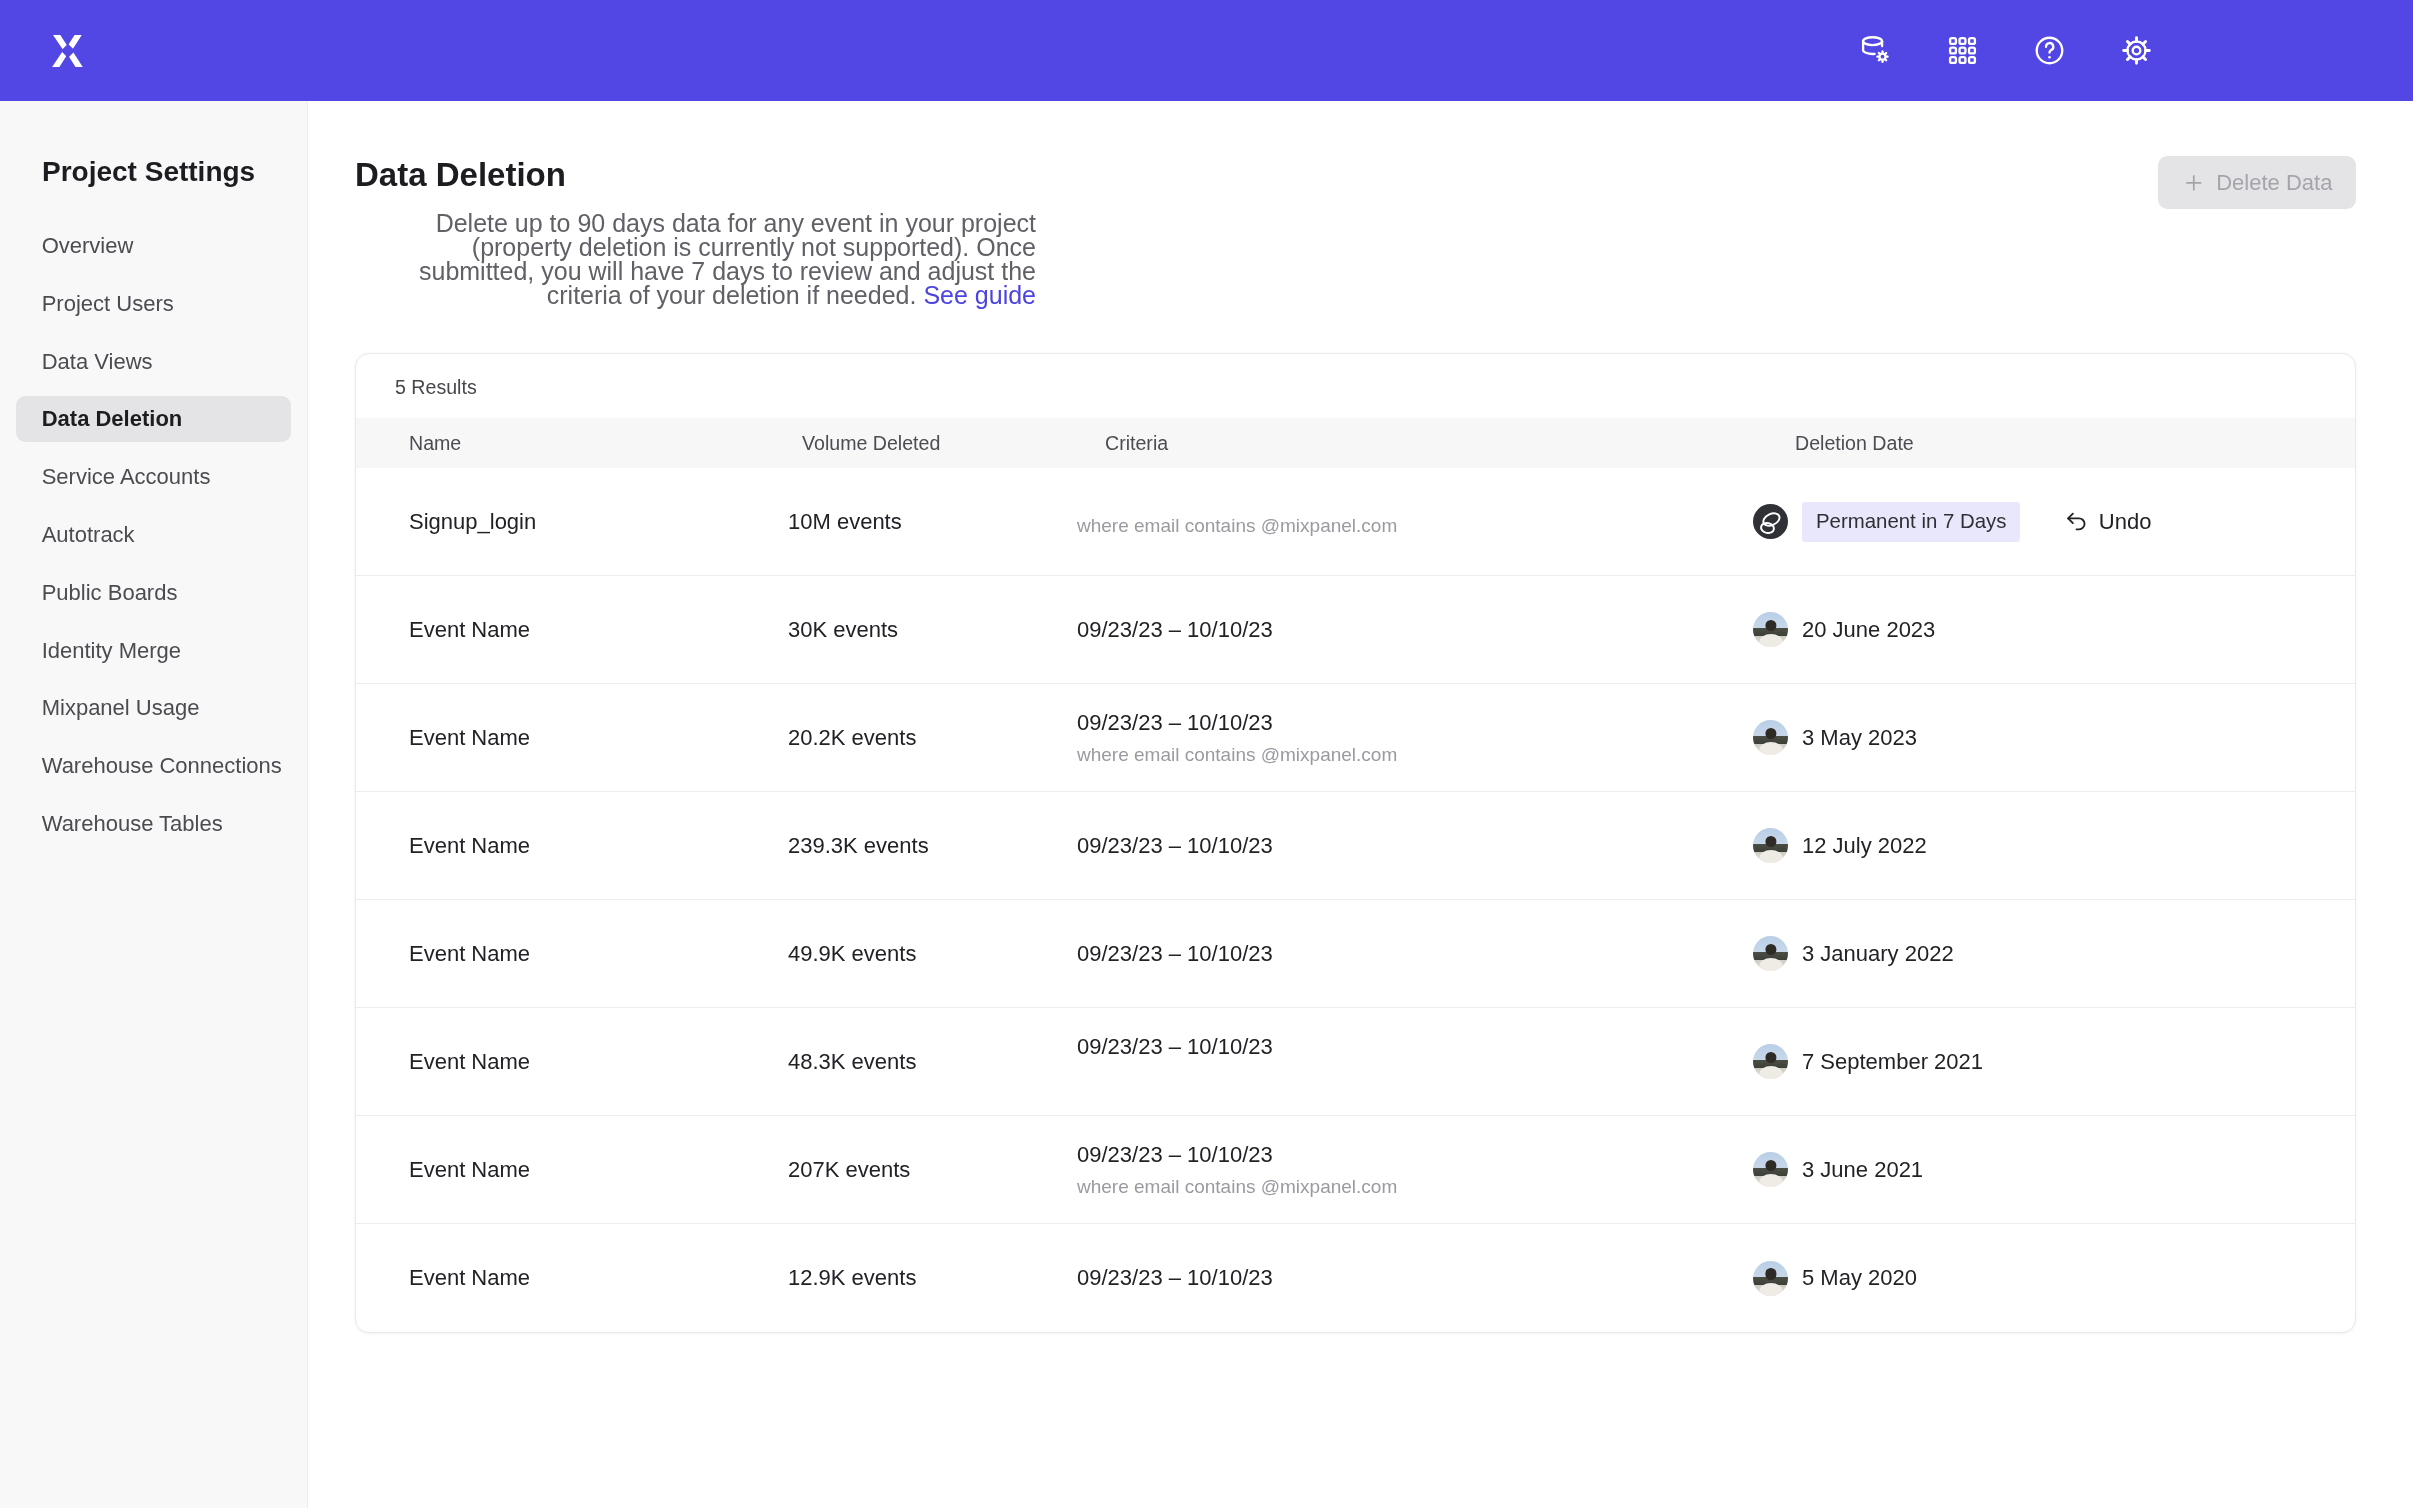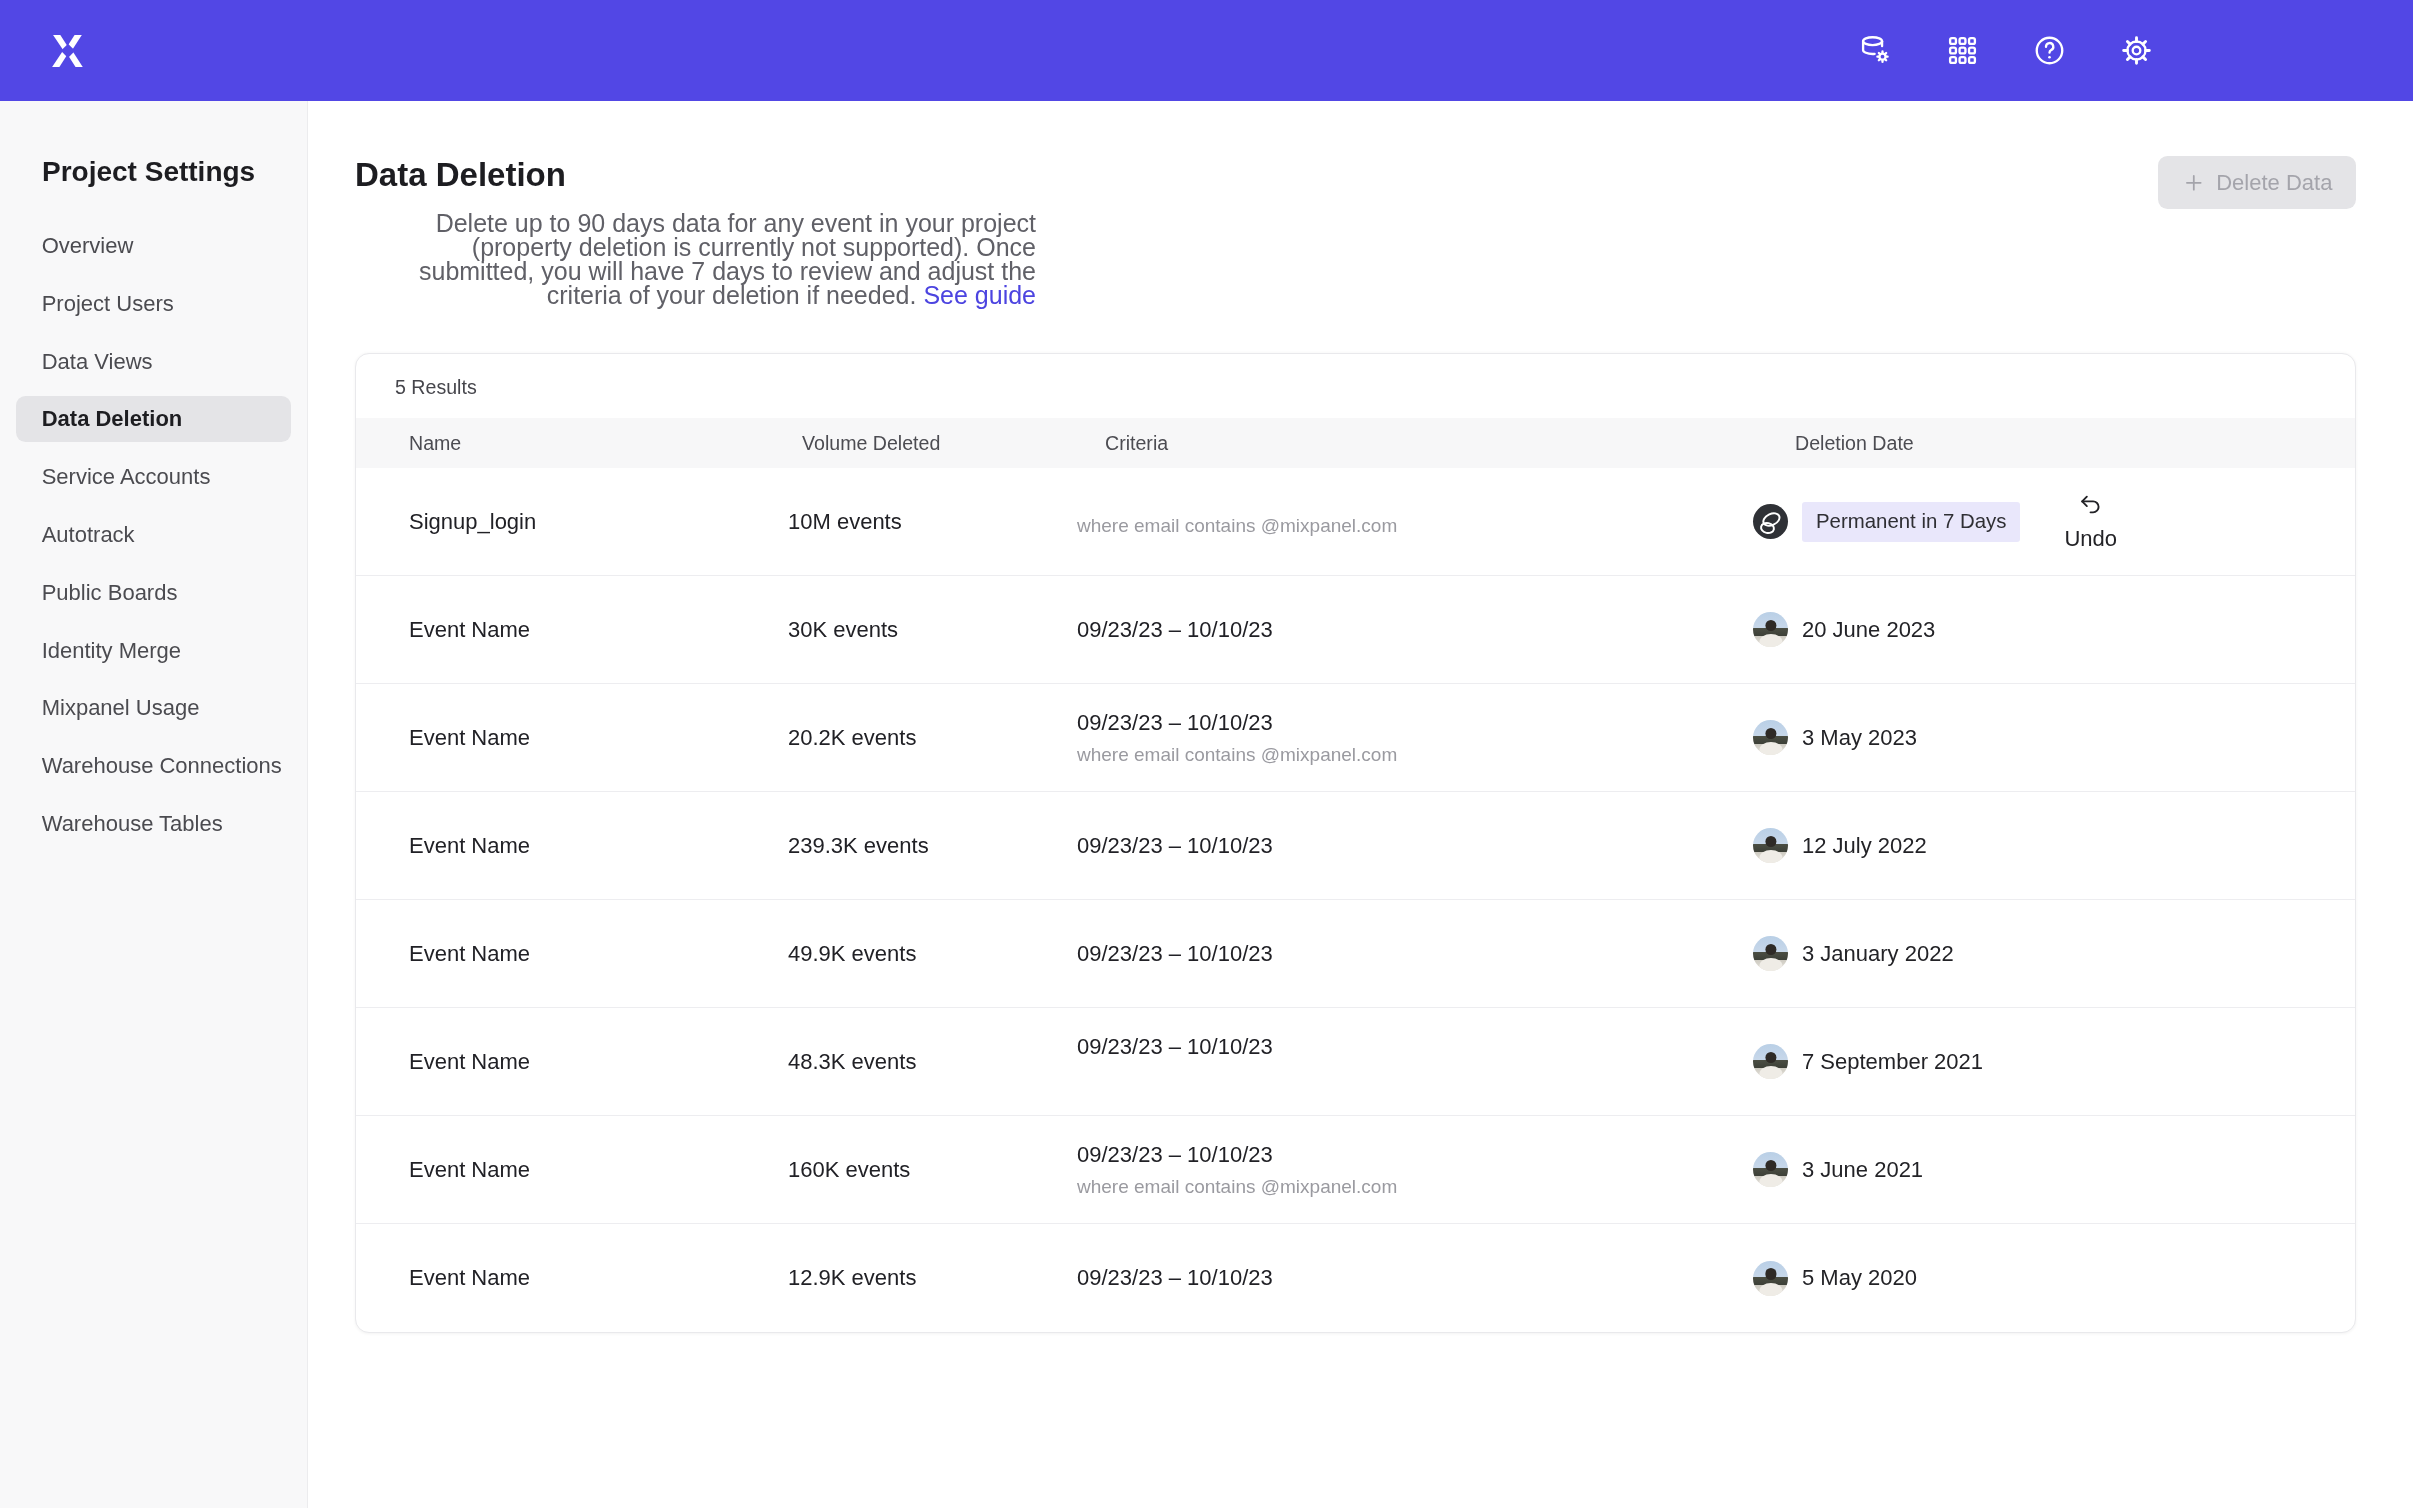--- a/index.html
+++ b/index.html
@@ -71,21 +71,21 @@
     transform:translateX(-50%);background:#2e2a26;border-radius:50%;}
   .avatar.photo::after{content:"";position:absolute;left:50%;bottom:-8%;width:66%;height:46%;
     transform:translateX(-50%);background:#efece6;border-radius:50% 50% 0 0;}
   .avatar.illustration{background:#2f3136;}
   .avatar.illustration::before{content:"";position:absolute;top:8.6px;left:9.4px;width:15px;height:9.4px;
     border:2.4px solid #fff;border-radius:50%;transform:rotate(-25deg);}
   .avatar.illustration::after{content:"";position:absolute;top:18px;left:7px;width:11px;height:7.9px;
     border:2.4px solid #fff;border-radius:50%;transform:rotate(12deg);}
 
   .badge{background:var(--badge-bg);color:#2f2f34;font-size:20.4px;padding:8.6px 14px;border-radius:3px;white-space:nowrap;}
-  .undo{display:flex;align-items:center;gap:9.4px;margin-left:44px;font-size:22px;color:#232327;cursor:pointer;flex-direction:column;}
+  .undo{display:flex;align-items:flex-start;gap:9.4px;margin-left:44px;font-size:22px;color:#232327;cursor:pointer;}
   .undo svg{width:25px;height:25px;stroke:#232327;fill:none;stroke-width:1.8;stroke-linecap:round;stroke-linejoin:round;}
   .date{font-size:22px;color:#232327;}
 </style>
 </head>
 <body>
 
 <header class="topbar">
   <div class="logo">
     <span class="logo-x">X</span>
   </div>
@@ -287,21 +287,21 @@
     </div>
     <div class="c-date">
       <span class="avatar photo"></span>
 
       <span class="date">7 September 2021</span>
     </div>
   </div>
 
   <div class="trow">
     <div class="c-name">Event Name</div>
-    <div class="c-vol">160K events</div>
+    <div class="c-vol">207K events</div>
     <div class="c-crit">
       <div>09/23/23 – 10/10/23</div>
       <div class="sub">where email contains @mixpanel.com</div>
     </div>
     <div class="c-date">
       <span class="avatar photo"></span>
 
       <span class="date">3 June 2021</span>
     </div>
   </div>

